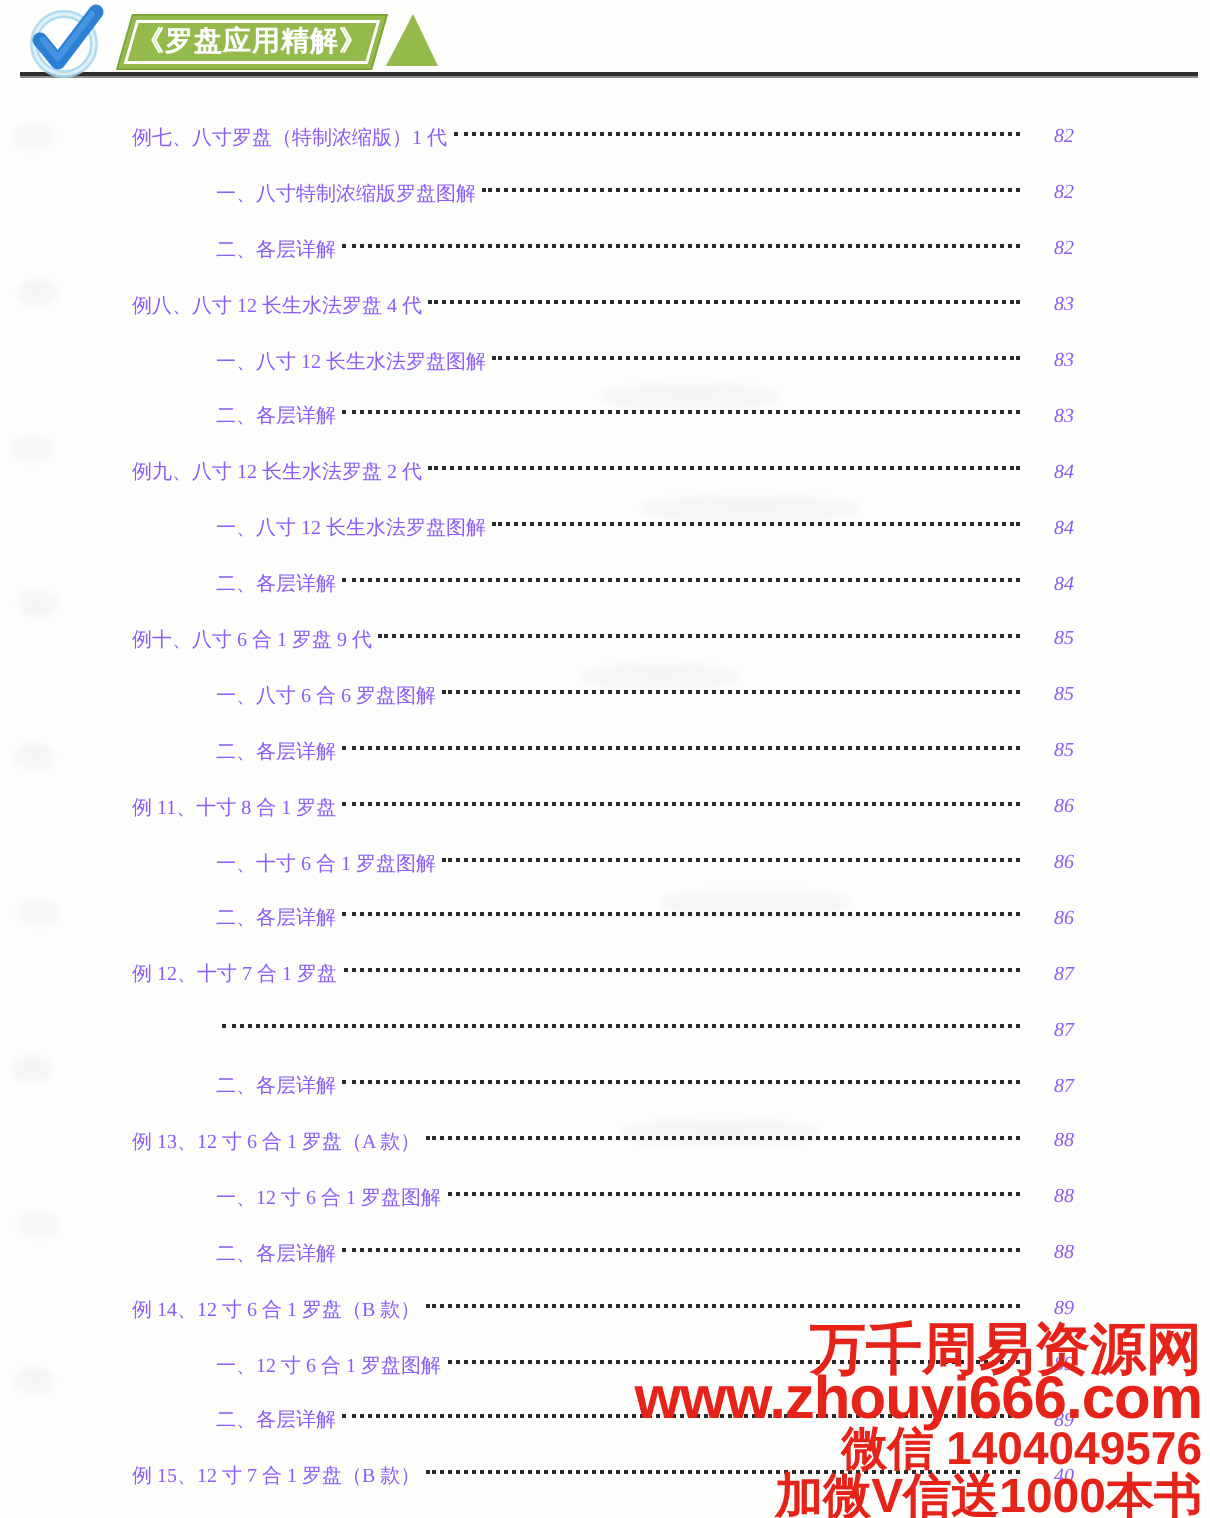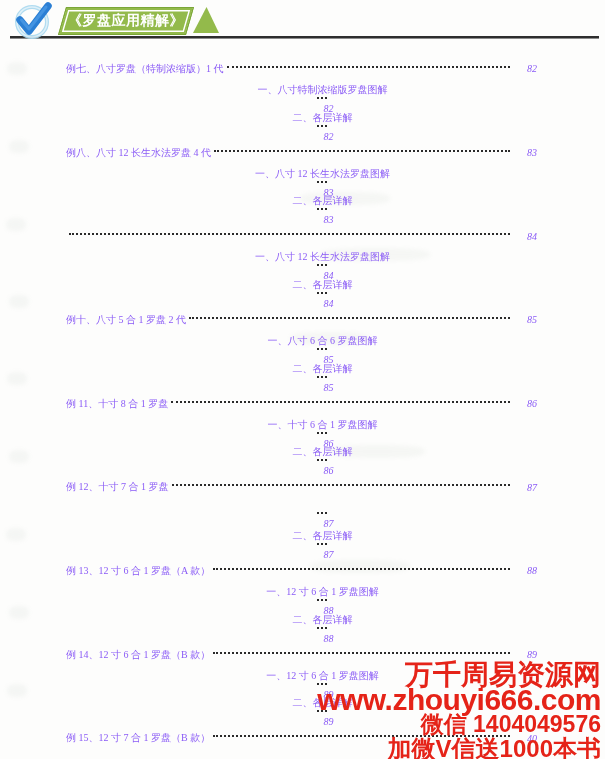--- a/index.html
+++ b/index.html
@@ -36,21 +36,21 @@
     position:absolute;left:10px;right:6px;top:36px;height:2.4px;
     background:#2e2e2e;border-bottom:1px solid #8c8c8c;
   }
 
   
   .toc{
     position:absolute;left:66px;right:68px;top:55px;z-index:1;
     color:#8b5cf6;font-size:10px;
   }
   .toc-row{height:27.9px;display:flex;align-items:center;white-space:nowrap;}
-  .toc-row.lvl2{padding-left:42px;flex-direction:column;}
+  .toc-row.lvl2{padding-left:42px;}
   .toc-title{flex:0 0 auto;}
   .leader{
     flex:1 1 auto;min-width:10px;
     border-bottom:2px dotted #2a2a2a;
     margin:0 5px 4px 3px;height:0;
   }
   .toc-page{flex:0 0 auto;min-width:22px;text-align:right;font-style:italic;}
 
   
   .watermark{
@@ -128,35 +128,36 @@
         <span class="toc-title">一、八寸 12 长生水法罗盘图解</span>
         <span class="leader"></span>
         <span class="toc-page">83</span>
       </div>
       <div class="toc-row lvl2">
         <span class="toc-title">二、各层详解</span>
         <span class="leader"></span>
         <span class="toc-page">83</span>
       </div>
       <div class="toc-row lvl1">
+        <span class="toc-title">例九、八寸 12 长生水法罗盘 2 代</span>
         <span class="leader"></span>
         <span class="toc-page">84</span>
       </div>
       <div class="toc-row lvl2">
         <span class="toc-title">一、八寸 12 长生水法罗盘图解</span>
         <span class="leader"></span>
         <span class="toc-page">84</span>
       </div>
       <div class="toc-row lvl2">
         <span class="toc-title">二、各层详解</span>
         <span class="leader"></span>
         <span class="toc-page">84</span>
       </div>
       <div class="toc-row lvl1">
-        <span class="toc-title">例十、八寸 5 合 1 罗盘 2 代</span>
+        <span class="toc-title">例十、八寸 6 合 1 罗盘 9 代</span>
         <span class="leader"></span>
         <span class="toc-page">85</span>
       </div>
       <div class="toc-row lvl2">
         <span class="toc-title">一、八寸 6 合 6 罗盘图解</span>
         <span class="leader"></span>
         <span class="toc-page">85</span>
       </div>
       <div class="toc-row lvl2">
         <span class="toc-title">二、各层详解</span>

